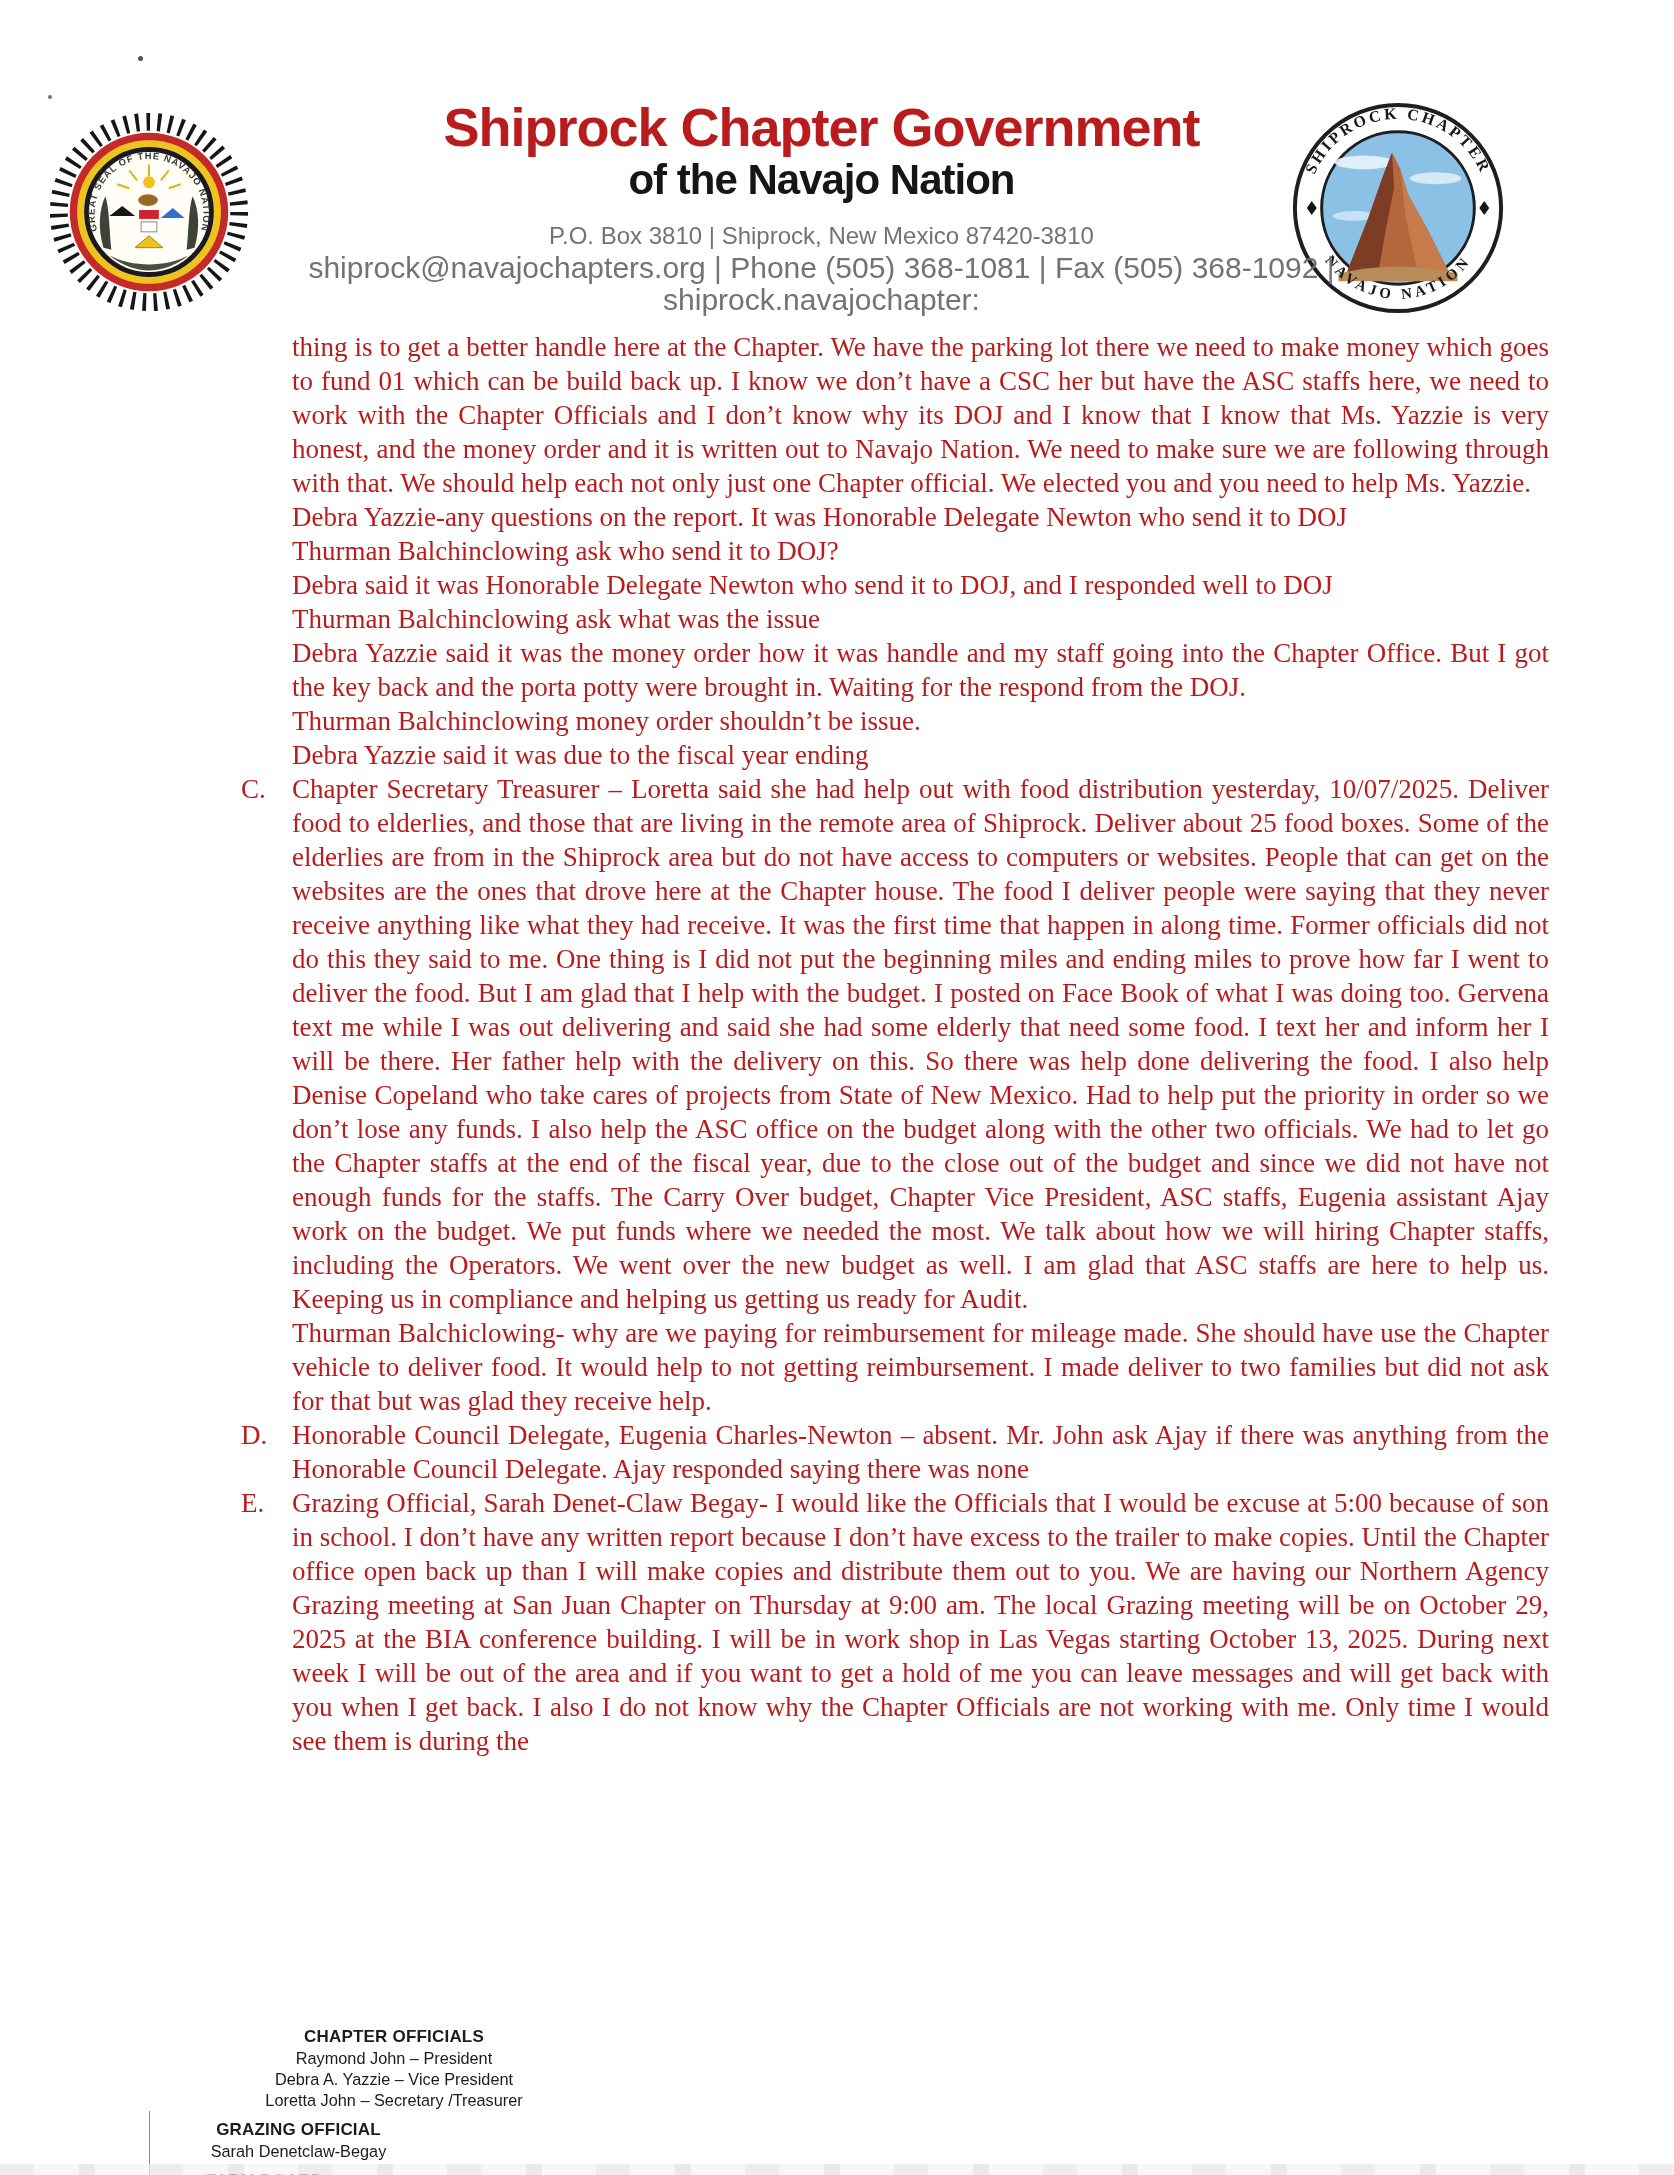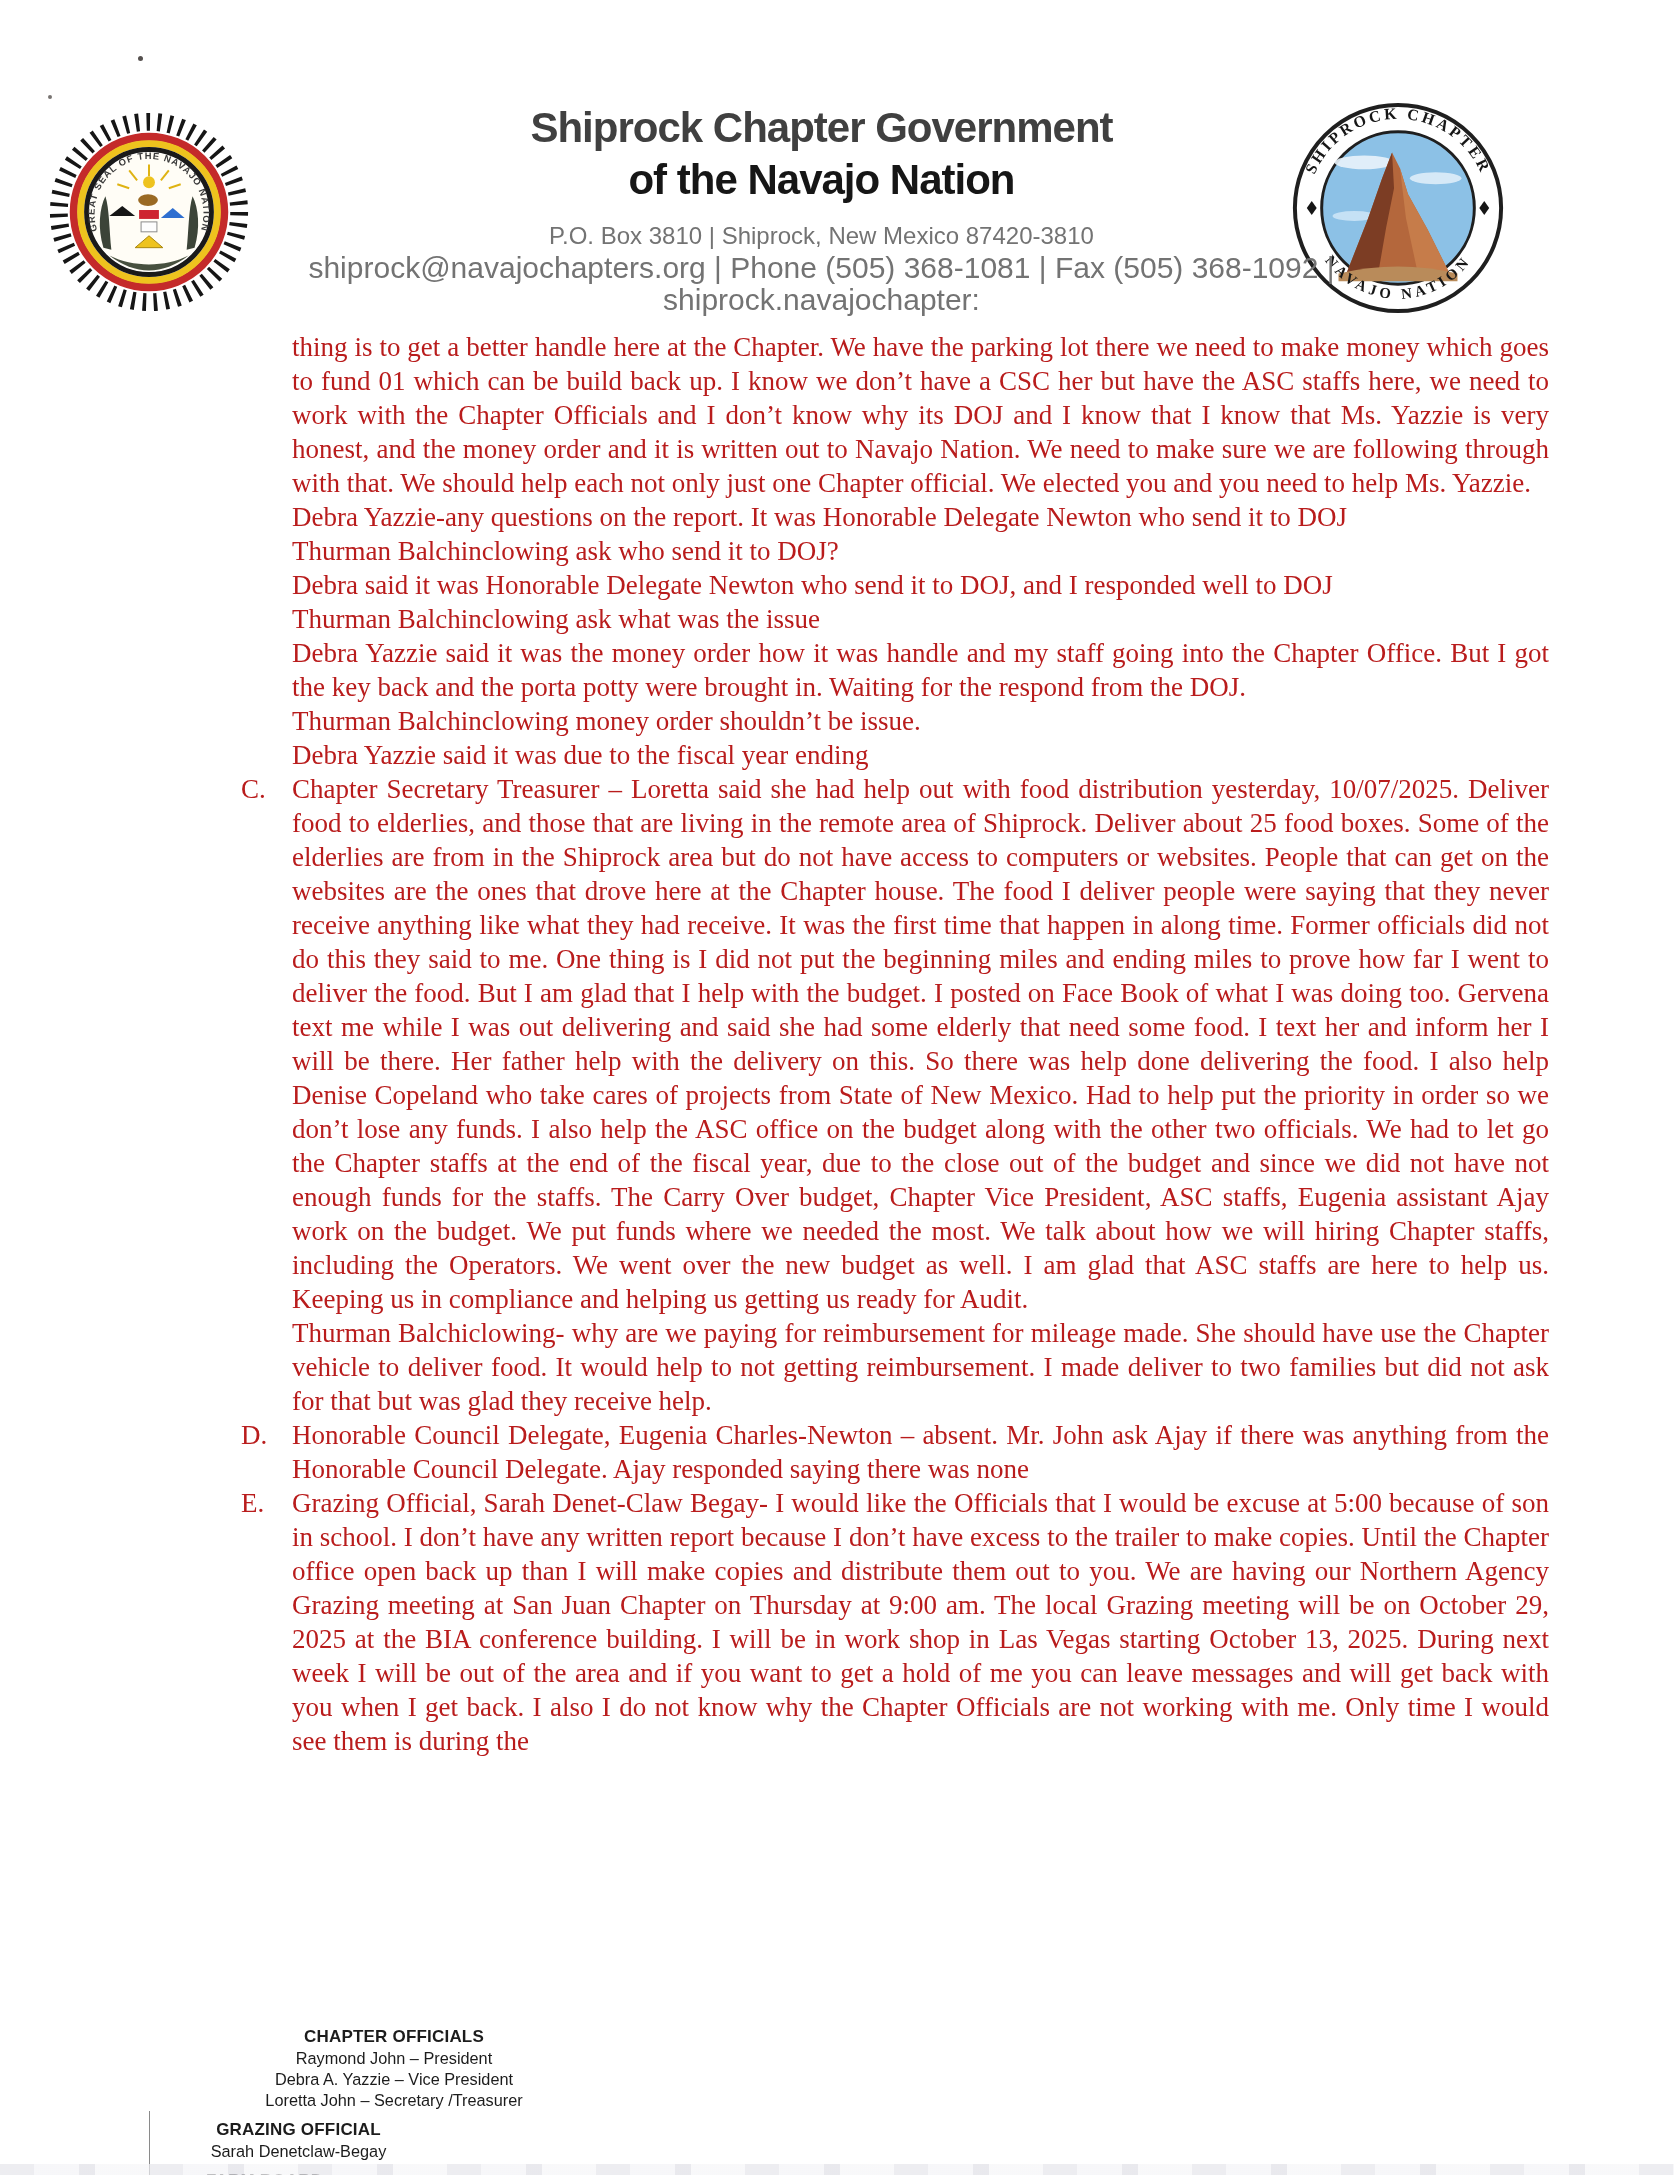--- a/index.html
+++ b/index.html
@@ -13,21 +13,21 @@
     color:#111;
   }
   
   .seal-left{position:absolute;left:42px;top:95px;width:214px;height:234px;}
   .seal-right{position:absolute;left:1283px;top:91px;width:230px;height:234px;}
   .header-center{
     position:absolute;left:163px;top:99px;width:1317px;
     text-align:center;
     font-family:"Liberation Sans", sans-serif;
   }
-  .title-1{font-size:42px;font-weight:bold;line-height:57px;letter-spacing:-1px;color:#404040;}
+  .title-1{font-size:54px;font-weight:bold;line-height:57px;letter-spacing:-1px;color:#b91c1c;}
   .title-2{font-size:42px;font-weight:bold;line-height:48px;letter-spacing:-1px;color:#161616;}
   .addr{margin-top:16px;font-size:24px;line-height:32px;color:#737373;}
   .contact{font-size:30px;line-height:32px;color:#737373;}
   
   .content{
     position:absolute;left:292px;top:330px;width:1257px;
     font-size:27px;line-height:34px;
     text-align:justify;
     color:#b91c1c;
   }

